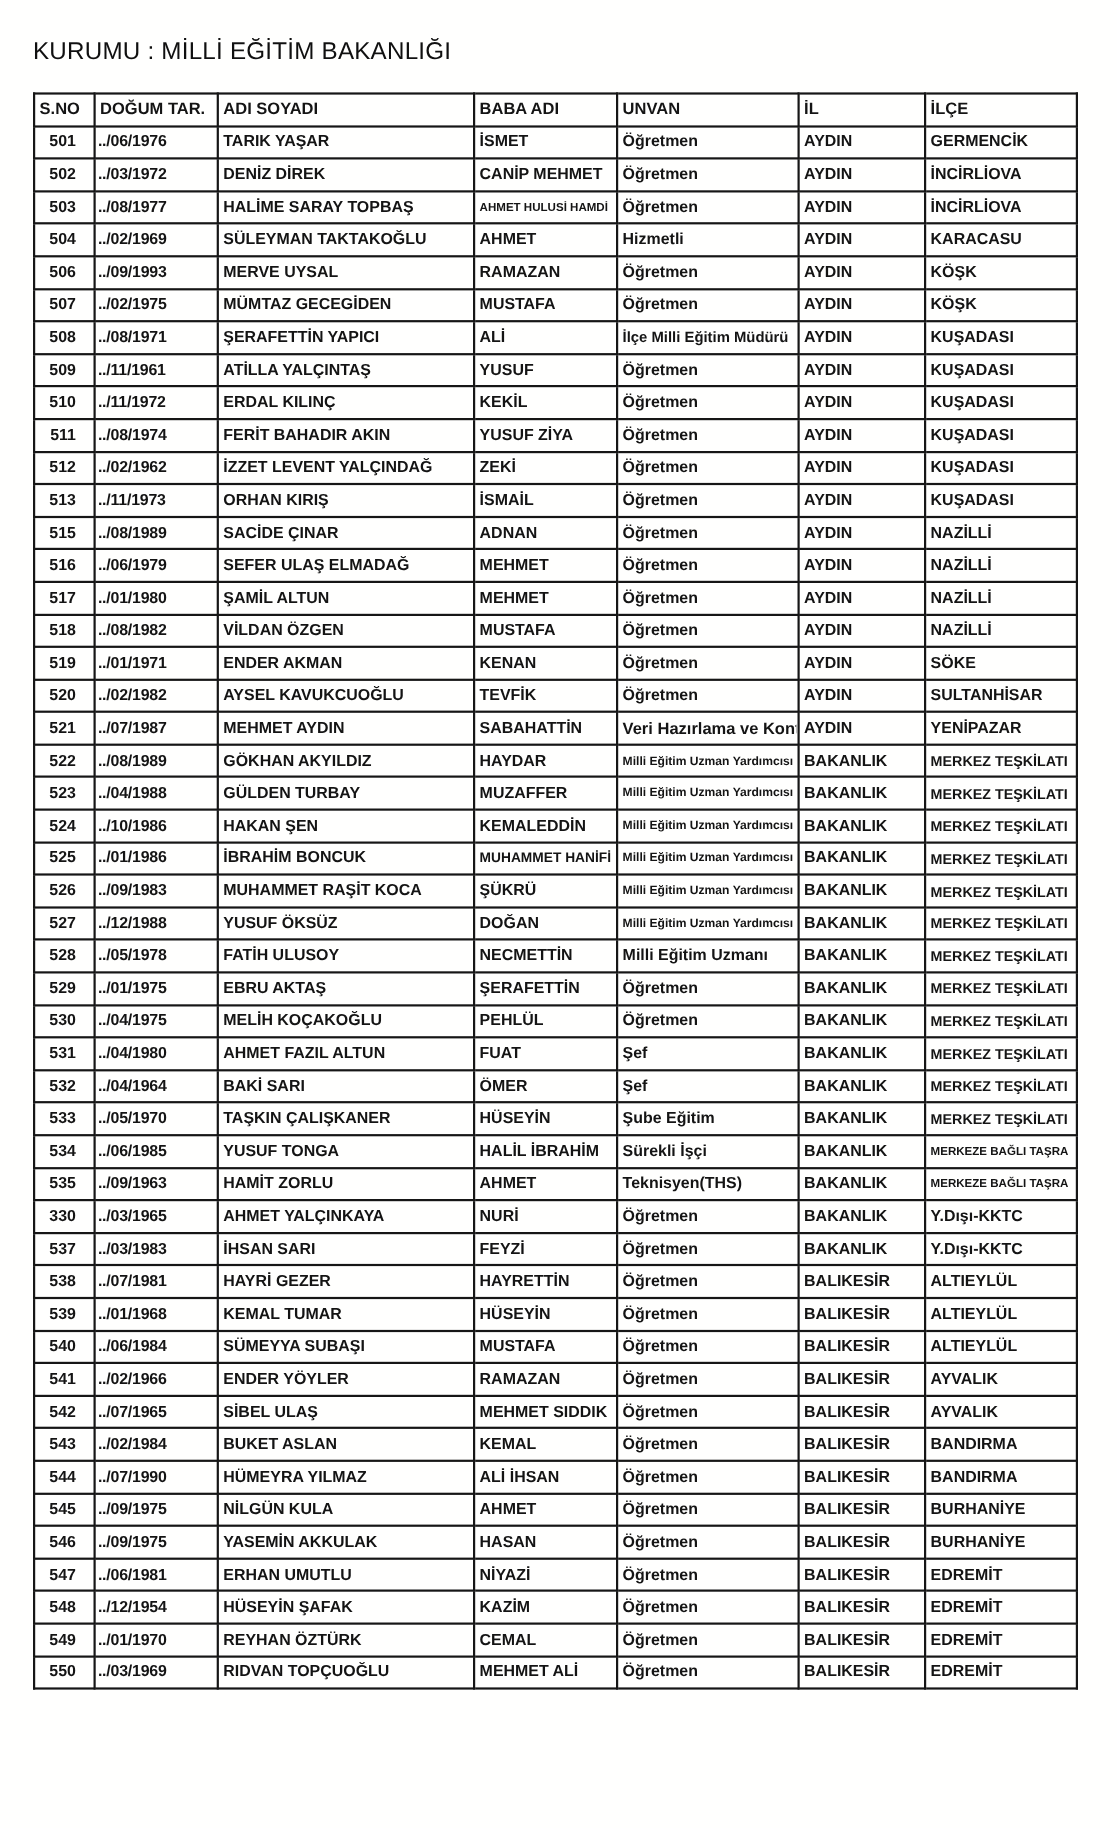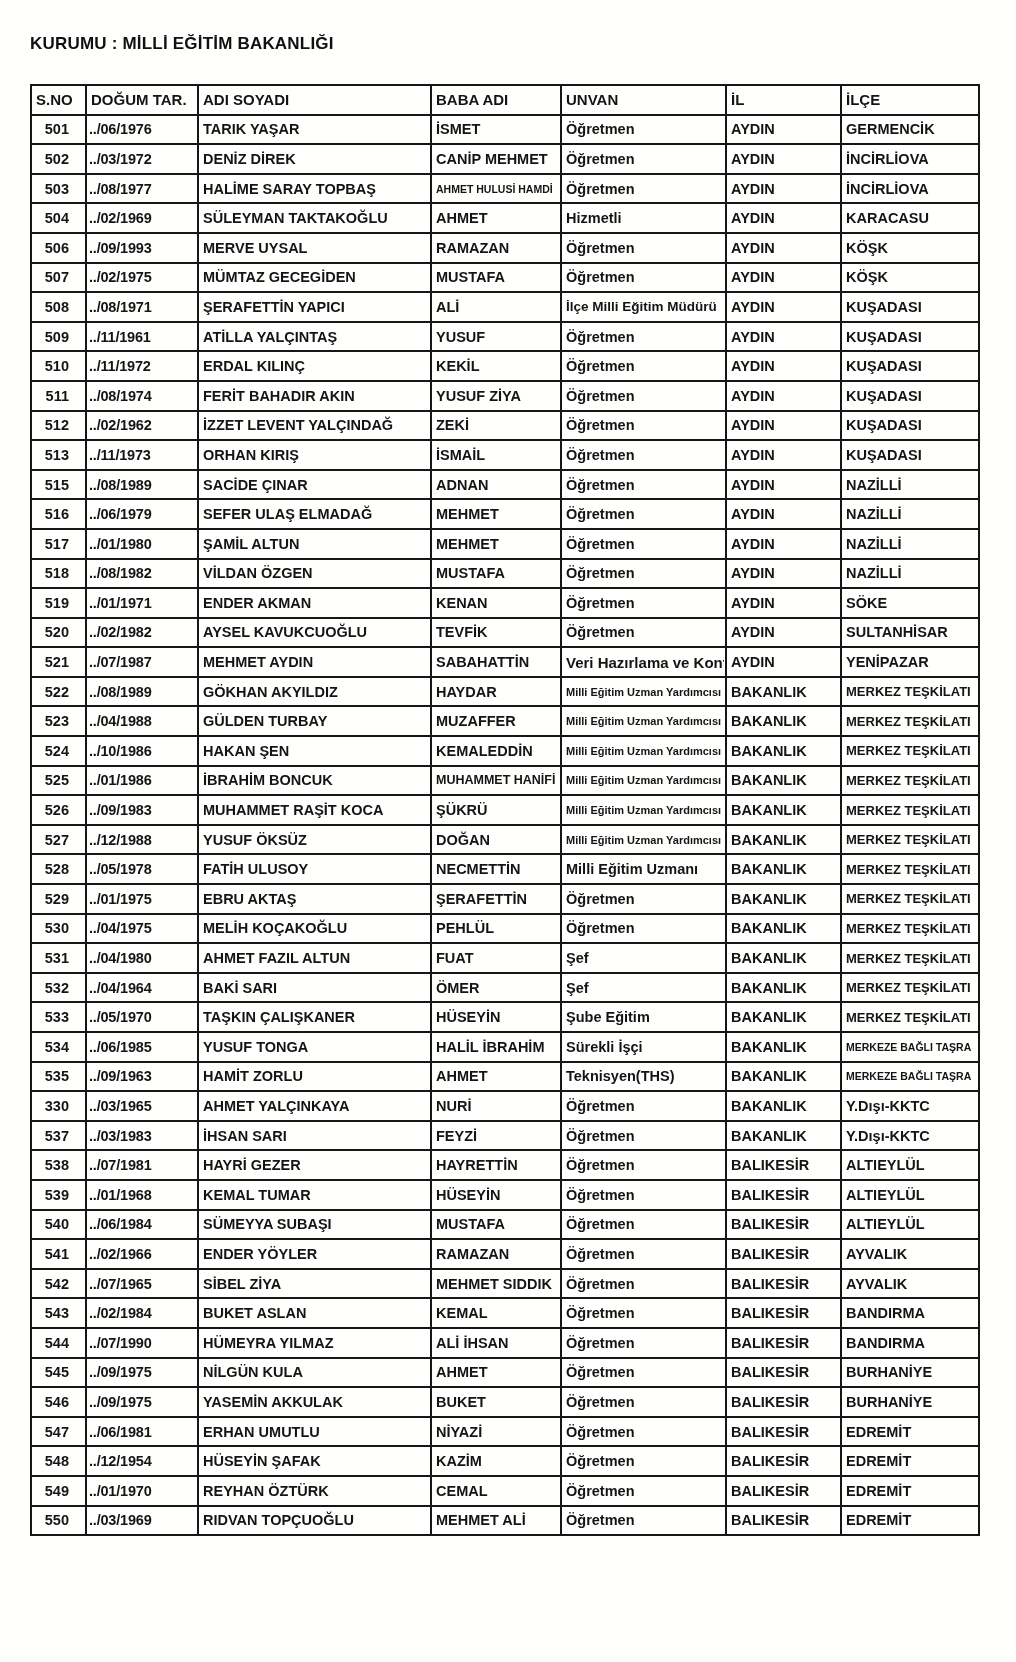--- a/index.html
+++ b/index.html
@@ -16,22 +16,22 @@
   }
   .page {
     position: absolute;
     inset: 0;
     background: #fffffe;
   }
   .doc-title {
     position: absolute;
     left: 30px;
     top: 34px;
-    font-size: 17px;
-    font-weight: 700;
+    font-size: 22px;
+    font-weight: 400;
     letter-spacing: 0.2px;
     color: #101010;
   }
   table.personnel {
     position: absolute;
     left: 30px;
     top: 84px;
     width: 948px;
     border-collapse: collapse;
     table-layout: fixed;
@@ -436,21 +436,21 @@
           <td class="col-dogum-tar">../02/1966</td>
           <td class="col-adi-soyadi">ENDER YÖYLER</td>
           <td class="col-baba-adi">RAMAZAN</td>
           <td class="col-unvan">Öğretmen</td>
           <td class="col-il">BALIKESİR</td>
           <td class="col-ilce">AYVALIK</td>
         </tr>
         <tr>
           <td class="col-sno">542</td>
           <td class="col-dogum-tar">../07/1965</td>
-          <td class="col-adi-soyadi">SİBEL ZİYA</td>
+          <td class="col-adi-soyadi">SİBEL ULAŞ</td>
           <td class="col-baba-adi">MEHMET SIDDIK</td>
           <td class="col-unvan">Öğretmen</td>
           <td class="col-il">BALIKESİR</td>
           <td class="col-ilce">AYVALIK</td>
         </tr>
         <tr>
           <td class="col-sno">543</td>
           <td class="col-dogum-tar">../02/1984</td>
           <td class="col-adi-soyadi">BUKET ASLAN</td>
           <td class="col-baba-adi">KEMAL</td>
@@ -473,21 +473,21 @@
           <td class="col-adi-soyadi">NİLGÜN KULA</td>
           <td class="col-baba-adi">AHMET</td>
           <td class="col-unvan">Öğretmen</td>
           <td class="col-il">BALIKESİR</td>
           <td class="col-ilce">BURHANİYE</td>
         </tr>
         <tr>
           <td class="col-sno">546</td>
           <td class="col-dogum-tar">../09/1975</td>
           <td class="col-adi-soyadi">YASEMİN AKKULAK</td>
-          <td class="col-baba-adi">BUKET</td>
+          <td class="col-baba-adi">HASAN</td>
           <td class="col-unvan">Öğretmen</td>
           <td class="col-il">BALIKESİR</td>
           <td class="col-ilce">BURHANİYE</td>
         </tr>
         <tr>
           <td class="col-sno">547</td>
           <td class="col-dogum-tar">../06/1981</td>
           <td class="col-adi-soyadi">ERHAN UMUTLU</td>
           <td class="col-baba-adi">NİYAZİ</td>
           <td class="col-unvan">Öğretmen</td>

